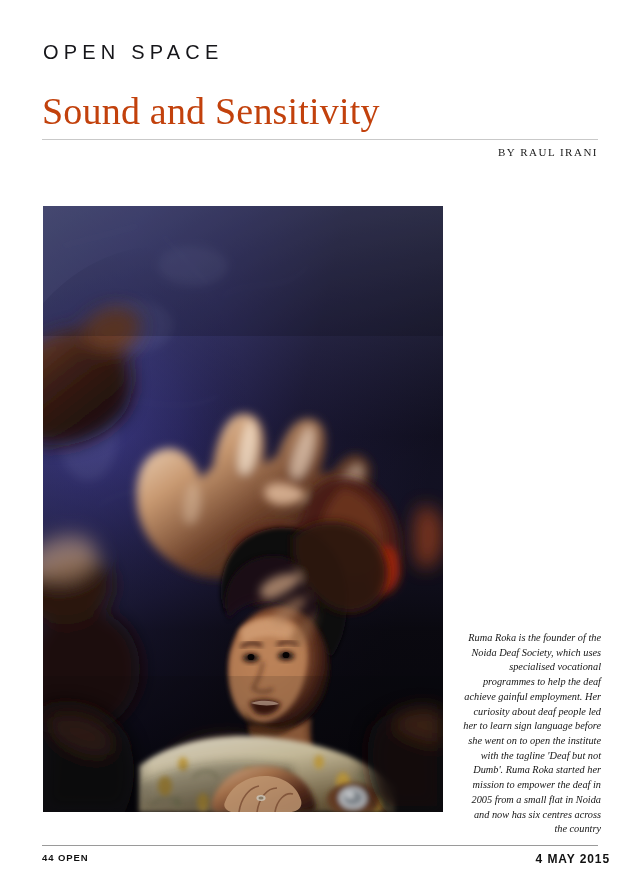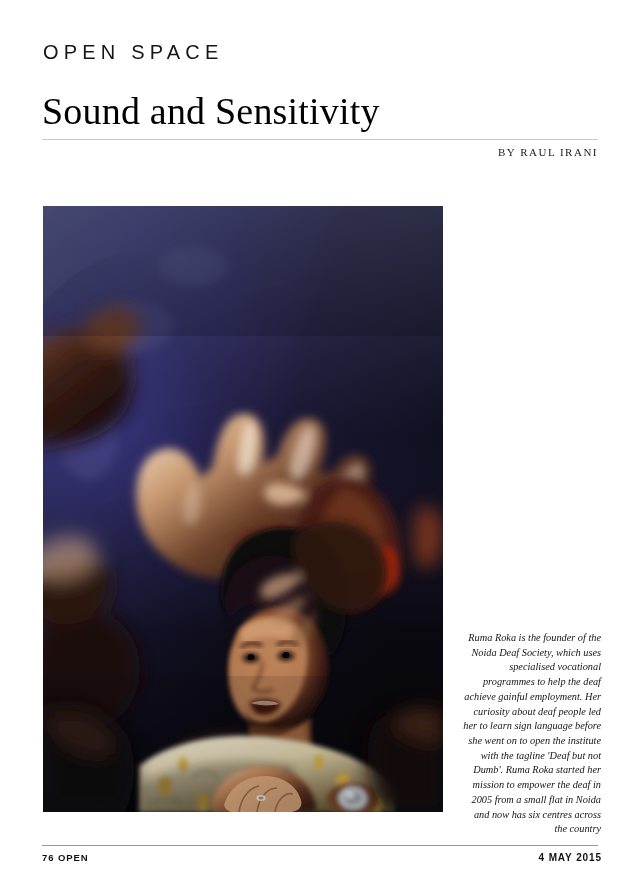--- a/index.html
+++ b/index.html
@@ -39,21 +39,21 @@
   }
 
   
   .headline {
     position: absolute;
     left: 42px;
     top: 92px;
     font-family: "Liberation Serif", "DejaVu Serif", serif;
     font-size: 38px;
     font-weight: 400;
-    color: #000000;
+    color: #c2410c;
     letter-spacing: 0.2px;
     line-height: 1.05;
     white-space: nowrap;
   }
 
   .rule-title {
     position: absolute;
     left: 42px;
     top: 139px;
     width: 556px;
@@ -115,24 +115,24 @@
     top: 852px;
     font-family: "Liberation Sans", sans-serif;
     font-size: 9.5px;
     font-weight: 700;
     letter-spacing: 0.9px;
     color: #111111;
     white-space: nowrap;
   }
   .folio-right {
     position: absolute;
-    right: 38px;
+    right: 30px;
     top: 852px;
     font-family: "Liberation Sans", sans-serif;
-    font-size: 10px;
+    font-size: 12px;
     font-weight: 700;
     letter-spacing: 0.9px;
     color: #111111;
     white-space: nowrap;
   }
 </style>
 </head>
 <body>
 
 <div class="page">
@@ -411,16 +411,16 @@
 
       <rect x="0" y="0" width="400" height="606" fill="none"></rect>
       <rect x="0" y="0" width="400" height="130" fill="#05040a" opacity="0.18"></rect>
       <rect x="0" y="470" width="400" height="136" fill="#07050a" opacity="0.12"></rect>
     </svg>
   </div>
 
   <div class="caption">Ruma Roka is the founder of the Noida Deaf Society, which uses specialised vocational programmes to help the deaf achieve gainful employment. Her curiosity about deaf people led her to learn sign language before she went on to open the institute with the tagline 'Deaf but not Dumb'. Ruma Roka started her mission to empower the deaf in 2005 from a small flat in Noida and now has six centres across the country</div>
 
   <div class="rule-footer"></div>
-  <div class="folio-left">76 OPEN</div>
+  <div class="folio-left">44 OPEN</div>
   <div class="folio-right">4 MAY 2015</div>
 
 </div>
 
 </body></html>

